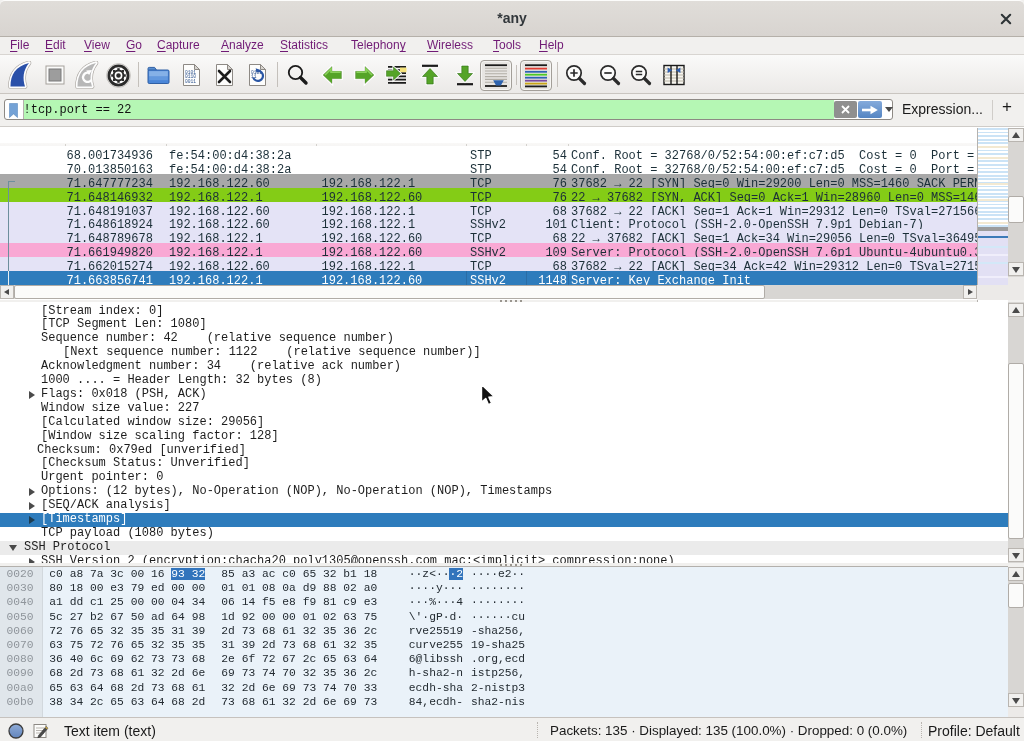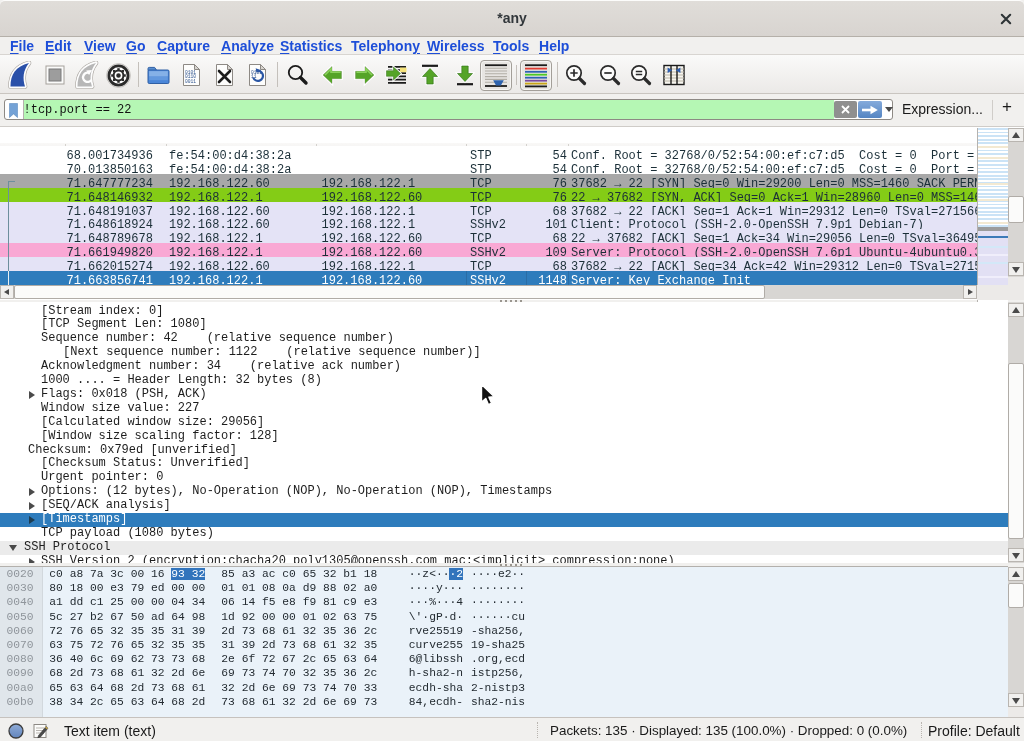--- a/index.html
+++ b/index.html
@@ -7,21 +7,21 @@
 body { position:relative; font-family:"Liberation Sans",sans-serif; background:#f1f0ee; }
 .abs { position:absolute; }
 
 #titlebar { left:0; top:0; width:1024px; height:37px;
   background:linear-gradient(#e0ddd9,#d8d4d0);
   border-top:1px solid #fcfcfb; border-bottom:1px solid #b5b0a9;
   border-radius:5px 5px 0 0; }
 #title { left:0; right:0; top:9.5px; text-align:center; font-size:14px; font-weight:bold; color:#32373b; }
 
 #menubar { left:0; top:37px; width:1024px; height:18px; background:#f1f0ee; border-bottom:1px solid #d8d5d1; }
-.menu { position:absolute; top:1px; font-size:14px; color:#1d4ed8; white-space:nowrap;font-weight:bold; }
+.menu { position:absolute; top:1px; font-size:12px; color:#701a75; white-space:nowrap; }
 .menu u { text-decoration:underline; text-underline-offset:2px; }
 
 #toolbar { left:0; top:55px; width:1024px; height:39px;
   background:linear-gradient(#fafaf9,#ebe9e7); border-bottom:1px solid #c9c5c0; }
 .tbsep { position:absolute; top:7px; width:1px; height:25px; background:#c4c0bb; }
 .ticon { position:absolute; top:63px; }
 
 #filterbar { left:0; top:94px; width:1024px; height:33px; background:#f1f0ee; border-bottom:1px solid #cfccc8; }
 #filterbox { position:absolute; left:4px; top:5px; width:889px; height:21px; background:#fff;
   border:1px solid #8d8984; border-radius:3px; }
@@ -337,21 +337,21 @@
   <div class="dline" style="top:2.5px;padding-left:41px">[Stream index: 0]</div>
   <div class="dline" style="top:16.4px;padding-left:41px">[TCP Segment Len: 1080]</div>
   <div class="dline" style="top:30.3px;padding-left:41px">Sequence number: 42    (relative sequence number)</div>
   <div class="dline" style="top:44.2px;padding-left:63px">[Next sequence number: 1122    (relative sequence number)]</div>
   <div class="dline" style="top:58.1px;padding-left:41px">Acknowledgment number: 34    (relative ack number)</div>
   <div class="dline" style="top:72px;padding-left:41px">1000 .... = Header Length: 32 bytes (8)</div>
   <div class="dline" style="top:85.9px;padding-left:41px"><i class="darr" style="left:29px"></i>Flags: 0x018 (PSH, ACK)</div>
   <div class="dline" style="top:99.8px;padding-left:41px">Window size value: 227</div>
   <div class="dline" style="top:113.7px;padding-left:41px">[Calculated window size: 29056]</div>
   <div class="dline" style="top:127.6px;padding-left:41px">[Window size scaling factor: 128]</div>
-  <div class="dline" style="top:141.5px;padding-left:28px">Checksum: 0x79ed [unverified]</div>
+  <div class="dline" style="top:141.5px;padding-left:37px">Checksum: 0x79ed [unverified]</div>
   <div class="dline" style="top:155.4px;padding-left:41px">[Checksum Status: Unverified]</div>
   <div class="dline" style="top:169.3px;padding-left:41px">Urgent pointer: 0</div>
   <div class="dline" style="top:183.2px;padding-left:41px"><i class="darr" style="left:29px"></i>Options: (12 bytes), No-Operation (NOP), No-Operation (NOP), Timestamps</div>
   <div class="dline" style="top:197.1px;padding-left:41px"><i class="darr" style="left:29px"></i>[SEQ/ACK analysis]</div>
   <div class="dline" style="top:211px;padding-left:41px;background:#2e7cbc;color:#fff"><i class="darr" style="left:29px;border-left-color:#1d3d52"></i>[Timestamps]</div>
   <div class="dline" style="top:224.9px;padding-left:41px">TCP payload (1080 bytes)</div>
   <div class="dline" style="top:238.8px;padding-left:24px;background:#ebebeb"><i class="darrd" style="left:9px"></i>SSH Protocol</div>
   <div class="dline" style="top:252.7px;padding-left:41px"><i class="darr" style="left:29px"></i>SSH Version 2 (encryption:chacha20_poly1305@openssh.com mac:&lt;implicit&gt; compression:none)</div>
 </div>
 <div class="sbv abs" style="left:1008px;top:302px;height:261px"></div>

